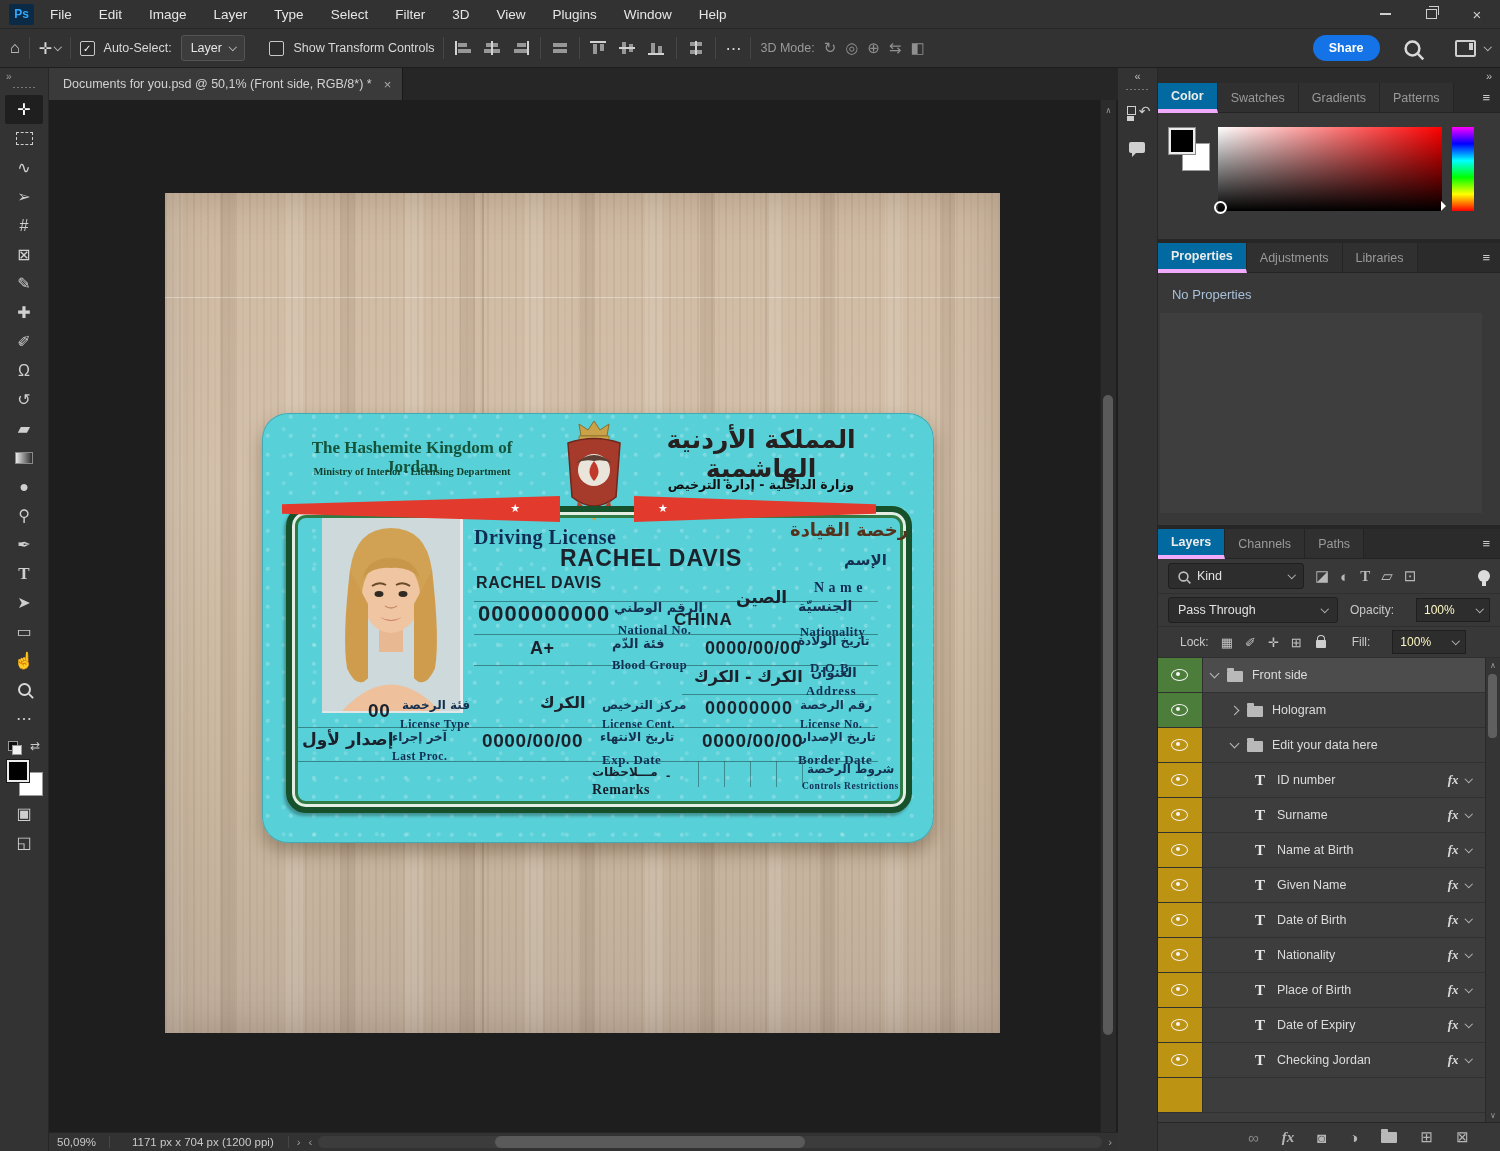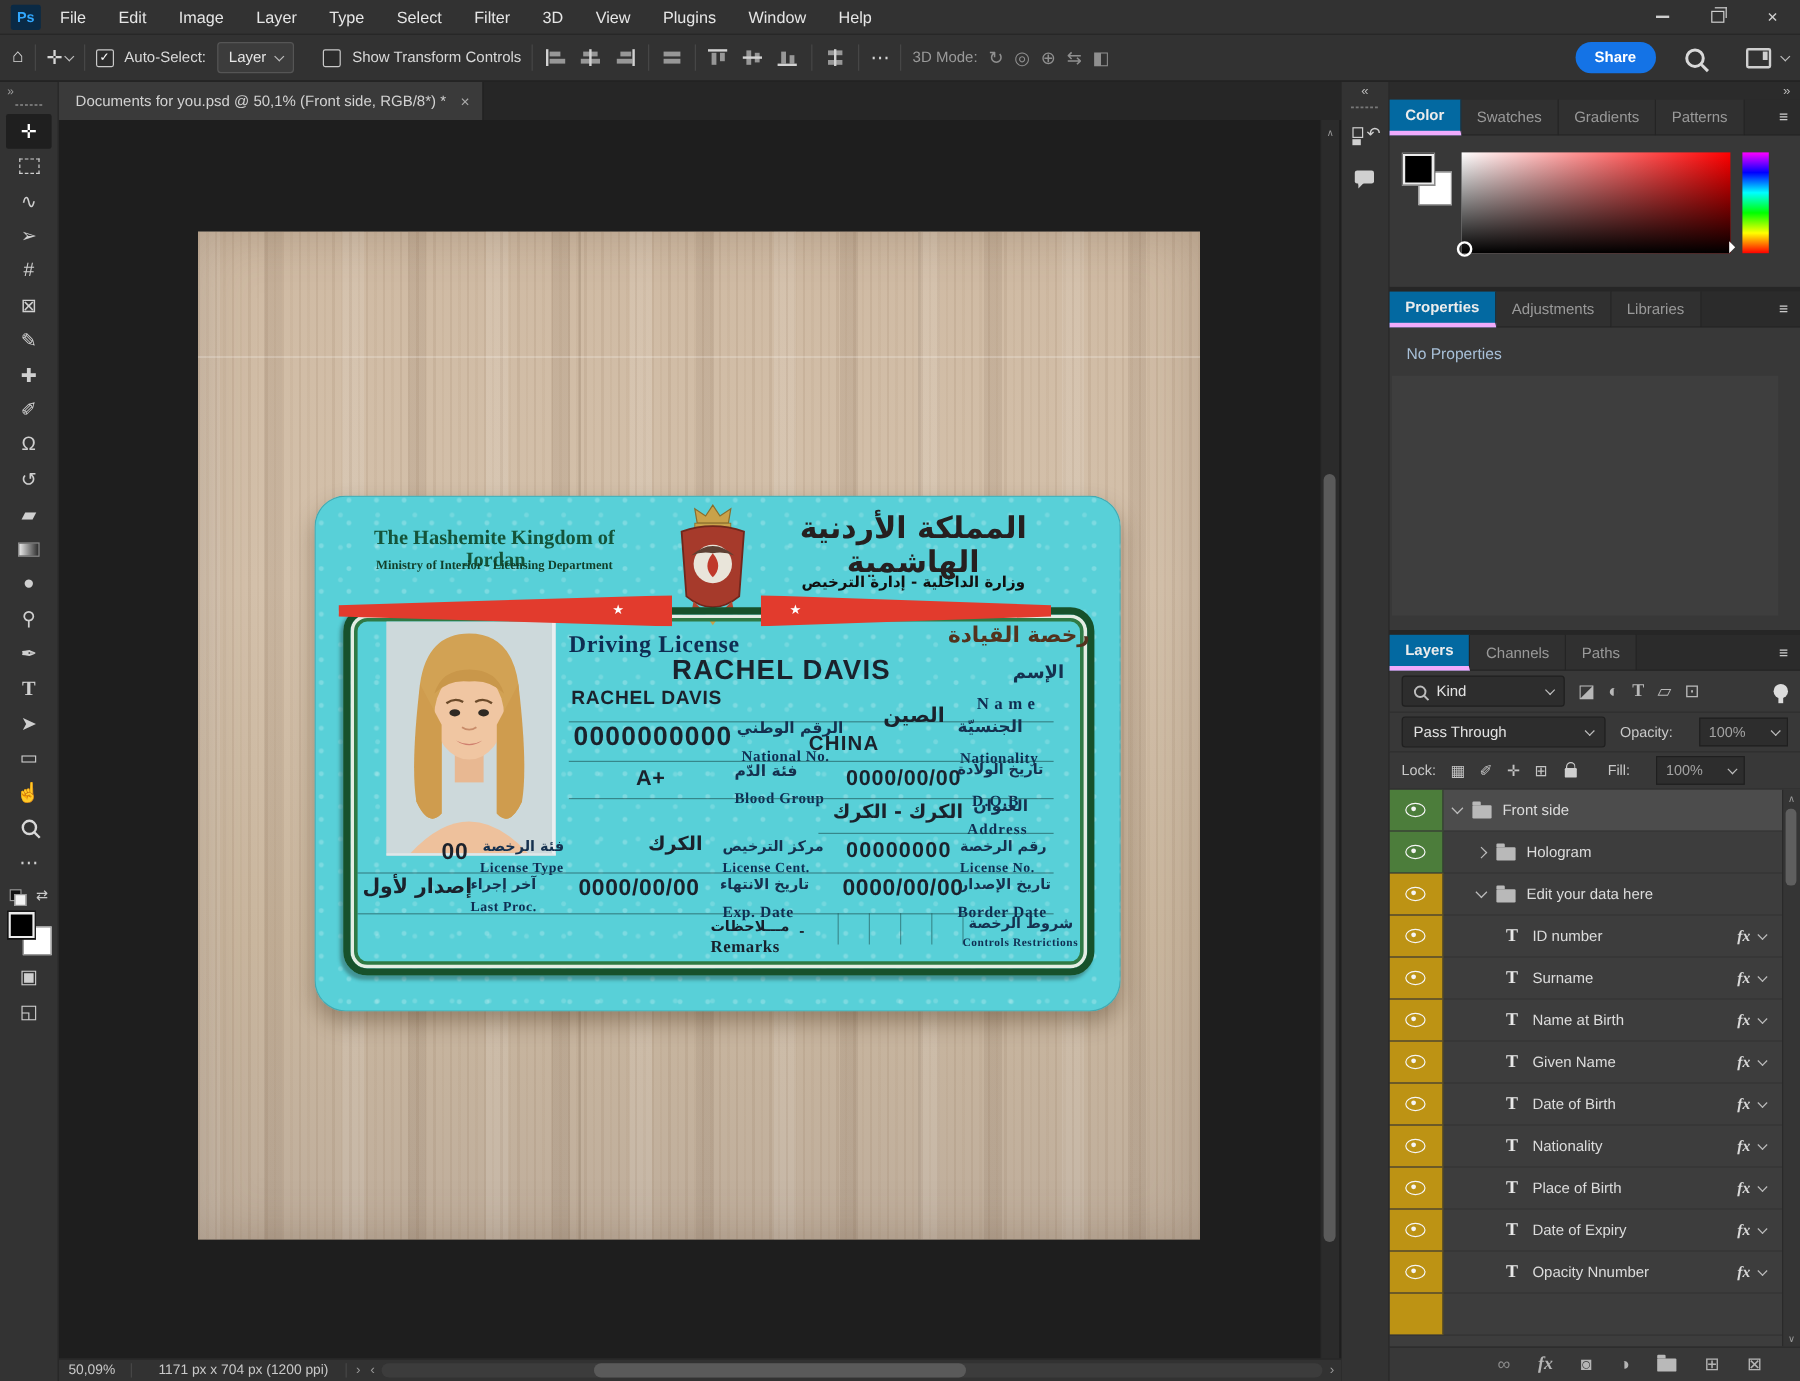--- a/index.html
+++ b/index.html
@@ -144,21 +144,21 @@
   .lrowctl{display:flex;align-items:center;padding:0 10px;border-bottom:1px solid #2f2f2f;background:#383838}
   .kinddd{width:118px;height:24px;background:#2d2d2d;border:1px solid #1f1f1f;border-radius:3px;display:flex;align-items:center;gap:7px;padding:0 8px;color:#e2e2e2;font-size:12.5px}
   .kinddd .mag{border-color:#bdbdbd}.kinddd .mag::after{background:#bdbdbd}
   .ficon{color:#b8b8b8;font-size:15px;margin-left:11px}
   .ficon.t{font-family:"Liberation Serif",serif;font-weight:bold}
   .ftoggle{margin-left:auto;width:12px;height:12px;background:#dcdcdc;border-radius:50%;position:relative}
   .ftoggle::after{content:"";position:absolute;left:4px;top:11px;width:4px;height:5px;background:#dcdcdc}
   .blendsel{width:150px;height:24px;background:#2d2d2d;border:1px solid #1f1f1f;border-radius:3px;display:flex;align-items:center;padding:0 9px;color:#e2e2e2;font-size:12.5px}
   .blendsel .chv{margin-left:auto}
   .ctlabel{color:#c9c9c9;font-size:12px;margin-left:12px}
-  .valbox{width:58px;height:22px;background:#2d2d2d;border:1px solid #1f1f1f;border-radius:0;display:flex;align-items:center;justify-content:space-between;padding:0 7px;color:#a3a3a3;font-size:12px;margin-left:22px}
+  .valbox{width:58px;height:22px;background:#2d2d2d;border:1px solid #1f1f1f;border-radius:0;display:flex;align-items:center;justify-content:space-between;padding:0 7px;color:#fef9c3;font-size:12px;margin-left:22px}
   .lockico{color:#c3c3c3;font-size:13px;margin-left:12px}
   .lockpad{width:10px;height:8px;background:#cfcfcf;border-radius:1px;position:relative;margin-left:14px;margin-top:4px}
   .lockpad::before{content:"";position:absolute;top:-5px;left:1px;width:6px;height:5px;border:1.5px solid #cfcfcf;border-bottom:none;border-radius:4px 4px 0 0}
   .layerlist{position:relative;flex:1;overflow:hidden;background:#3d3d3d}
   .lrow{display:flex;height:34px;border-bottom:1px solid #313131}
   .eyecell{width:44px;display:flex;align-items:center;justify-content:center;border-right:1px solid #2e2e2e}
   .eyecell.g{background:#4c7d3b}.eyecell.y{background:#bd9314}
   .eye{width:15px;height:10px;border:1.5px solid #f5f5f5;border-radius:50%;position:relative}
   .eye::after{content:"";position:absolute;left:4px;top:2px;width:4px;height:4px;background:#f5f5f5;border-radius:50%}
   .lbody{flex:1;display:flex;align-items:center;background:#3d3d3d;padding-right:20px}
@@ -526,21 +526,21 @@
           <span class="chv sm"></span>
         </div>
         <span class="ctlabel">Opacity:</span>
         <div class="valbox">
           <span>100%</span>
           <span class="chv sm"></span>
         </div>
       </div>
 
       <div class="lrowctl" style="height:30px">
-        <span class="ctlabel" style="margin-left:0">Lock:</span>
+        <span class="ctlabel" style="margin-left:12px">Lock:</span>
         <span class="lockico">▦</span>
         <span class="lockico">✐</span>
         <span class="lockico">✛</span>
         <span class="lockico">⊞</span>
         <span class="lockpad"></span>
         <span class="ctlabel" style="margin-left:26px">Fill:</span>
         <div class="valbox">
           <span>100%</span>
           <span class="chv sm"></span>
         </div>
@@ -680,21 +680,21 @@
                 <span class="chv sm"></span>
               </span>
             </div>
         </div>
         <div class="lrow">
           <div class="eyecell y">
               <span class="eye"></span>
             </div>
           <div class="lbody ind3">
               <span class="tico">T</span>
-              <span class="llabel">Opacity Nnumber</span>
+              <span class="llabel">Checking Jordan</span>
             <span class="fxwrap">
                 <span class="fxtxt">fx</span>
                 <span class="chv sm"></span>
               </span>
             </div>
         </div>
         <div class="lrow">
           <div class="eyecell y"></div>
           <div class="lbody ind2"></div>
         </div>

